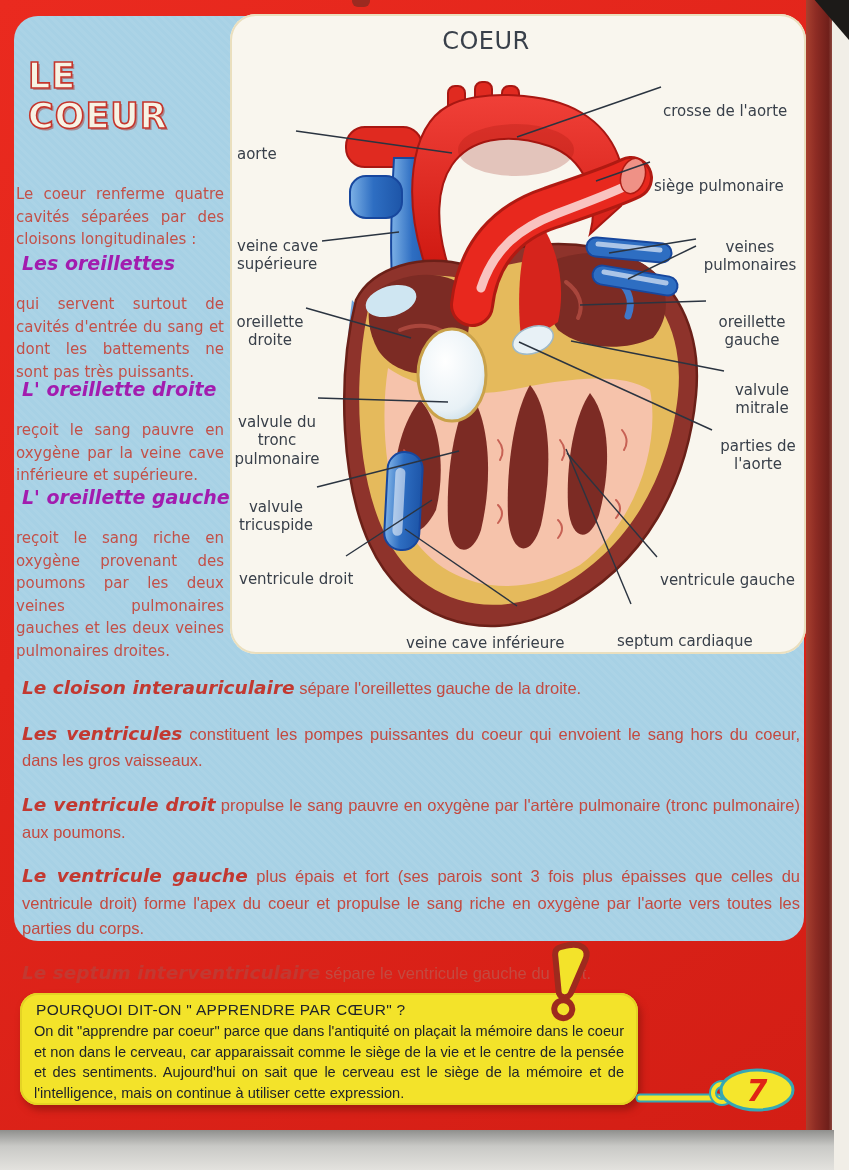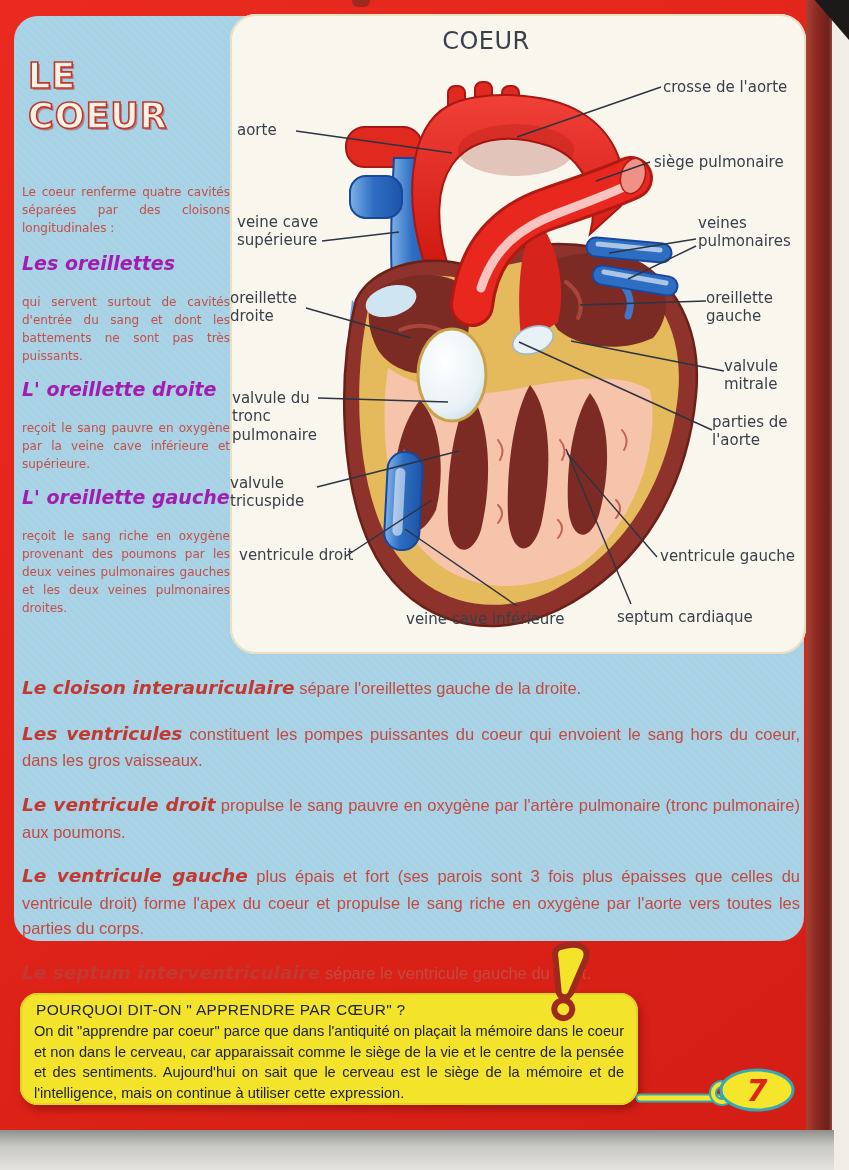--- a/index.html
+++ b/index.html
@@ -24,30 +24,30 @@
       repeating-linear-gradient(45deg,rgba(255,255,255,.05) 0 3px,rgba(0,0,0,0) 3px 6px),
       #a7d1e5;}
   .white-panel{position:absolute;left:230px;top:14px;width:576px;height:640px;border-radius:26px;
     background:#f9f6ee;box-shadow:0 0 0 2px #eadfbe inset;}
 
   
   .lecoeur{position:absolute;left:28px;top:56px;width:200px;
     font-size:35px;font-weight:800;letter-spacing:1px;color:#f7f3e4;
     -webkit-text-stroke:1.6px #c5352c;
     text-shadow:2px 2px 0 rgba(170,45,35,.45);}
-  .sb-text{position:absolute;left:22px;width:208px;color:#c35048;
-    font-size:12px;line-height:1.5;text-align:justify;margin-top:17px;}
+  .sb-text{position:absolute;left:16px;width:208px;color:#c35048;
+    font-size:15px;line-height:1.5;text-align:justify;margin-top:17px;}
   .sb-head{position:absolute;left:22px;width:210px;color:#a21caf;
     font-size:19px;font-weight:bold;font-style:italic;}
 
   
   .dtitle{position:absolute;left:408px;top:27px;width:156px;text-align:center;
     color:#39404a;font-size:24px;letter-spacing:.5px;}
-  .dlabel{position:absolute;color:#39404a;font-size:15px;line-height:1.22;}
-  .tc{}
+  .dlabel{position:absolute;color:#39404a;font-size:15px;line-height:1.22;margin-top:24px;}
+  .tc{text-align:center}
 
   
   .notes{position:absolute;left:22px;top:662px;width:778px;}
   .note{margin:12px 0 17px 0;color:#c34a40;font-size:16.5px;line-height:1.55;
     text-align:justify;font-family:"Liberation Sans",sans-serif;}
   .note b{color:#c23931;font-style:italic;font-size:18.5px;font-family:"DejaVu Sans",sans-serif;}
 
   
   .fact-box{position:absolute;left:20px;top:993px;width:618px;height:112px;border-radius:18px;
     background:#f3e32a;box-shadow:3px 5px 7px rgba(110,15,10,.5), 0 0 0 2px #e4d324 inset;

